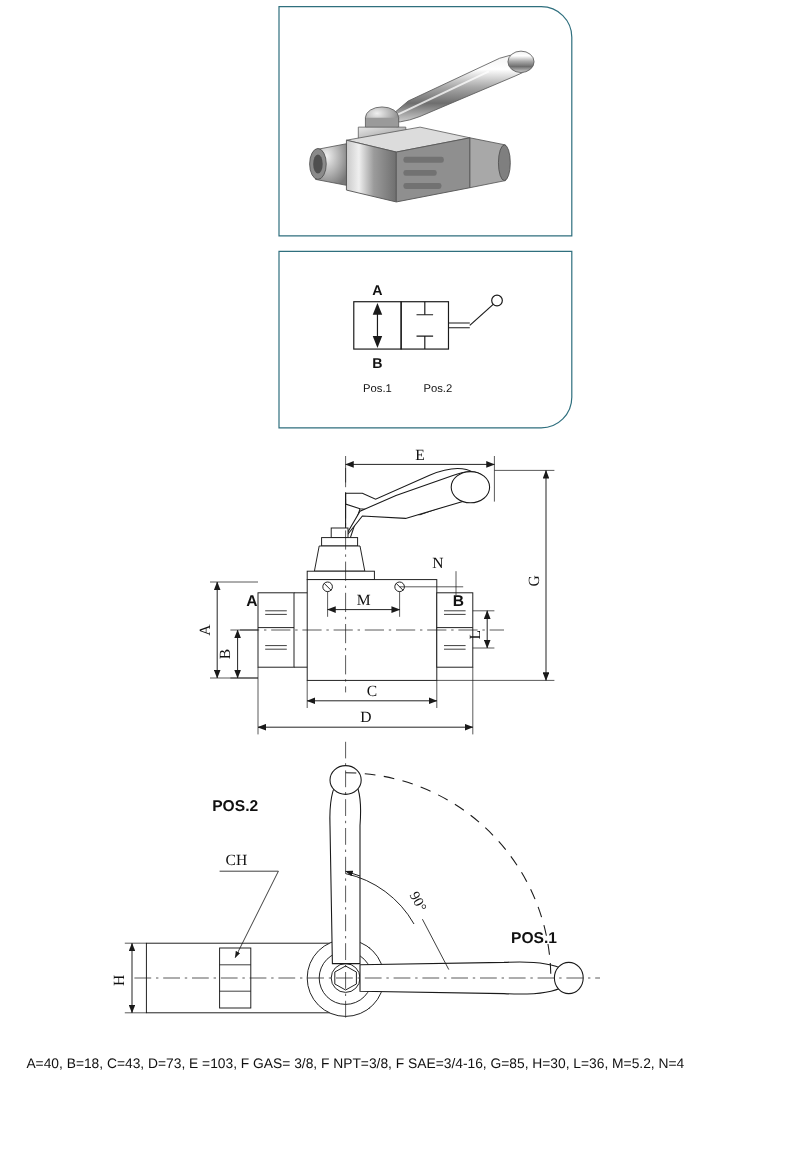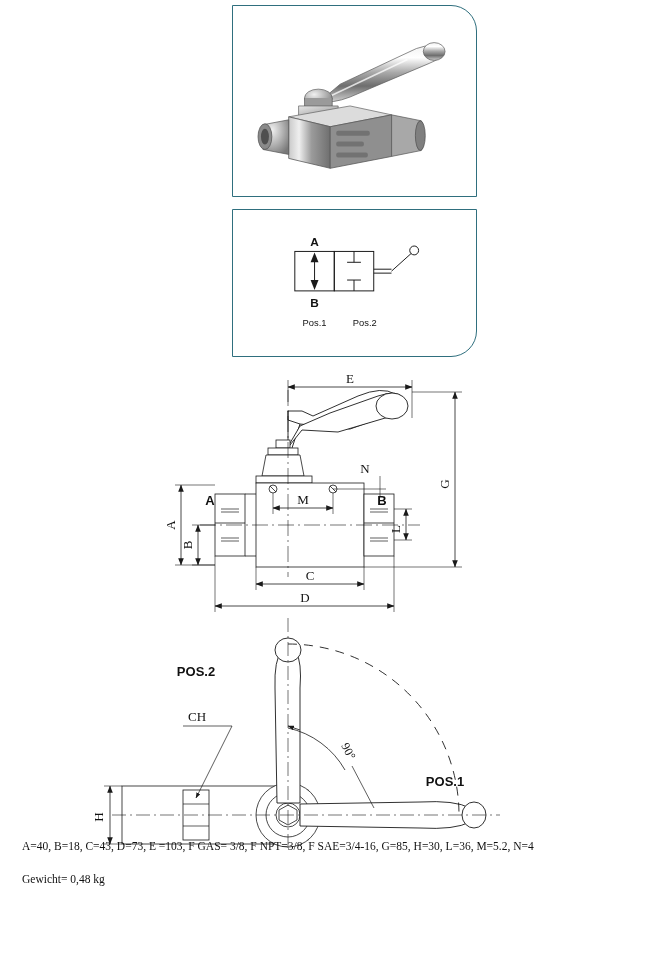--- a/index.html
+++ b/index.html
@@ -46,23 +46,22 @@
     left: 0;
   }
   #main-drawing { top: 372px; width: 669px; height: 252px; }
   #pos-drawing  { top: 618px; width: 669px; height: 238px; }
   .drawing svg { display: block; width: 100%; height: 100%; }
 
   
   #spec-block {
     position: absolute;
     left: 22px;
-    top: 839px;
+    top: 880px;
     width: 630px;
-    font-family: Liberation Serif, serif;
   }
   .spec-line {
     font-size: 11.5px;
     line-height: 1.35;
     color: #111111;
     white-space: nowrap;
   }
   #spec-weight { margin-top: 17px; }
 
   
@@ -337,14 +336,13 @@
     <text class="poslabel" x="196" y="58" text-anchor="middle">POS.2</text>
     <text class="poslabel" x="445" y="168" text-anchor="middle">POS.1</text>
     <text class="anglelabel" x="345" y="135" text-anchor="middle" transform="rotate(62 345 135)">90°</text>
     <text class="dimlabel" x="197" y="103" text-anchor="middle">CH</text>
     <text class="dimlabel" x="103" y="199" text-anchor="middle" transform="rotate(-90 103 199)">H</text>
   </svg>
 </div>
 
 <div id="spec-block">
   <div class="spec-line" id="spec-dimensions">A=40, B=18, C=43, D=73, E =103, F GAS= 3/8, F NPT=3/8, F SAE=3/4-16, G=85, H=30, L=36, M=5.2, N=4</div>
-  <div class="spec-line" id="spec-weight">Gewicht= 0,48 kg</div>
 </div>
 
 </body></html>

